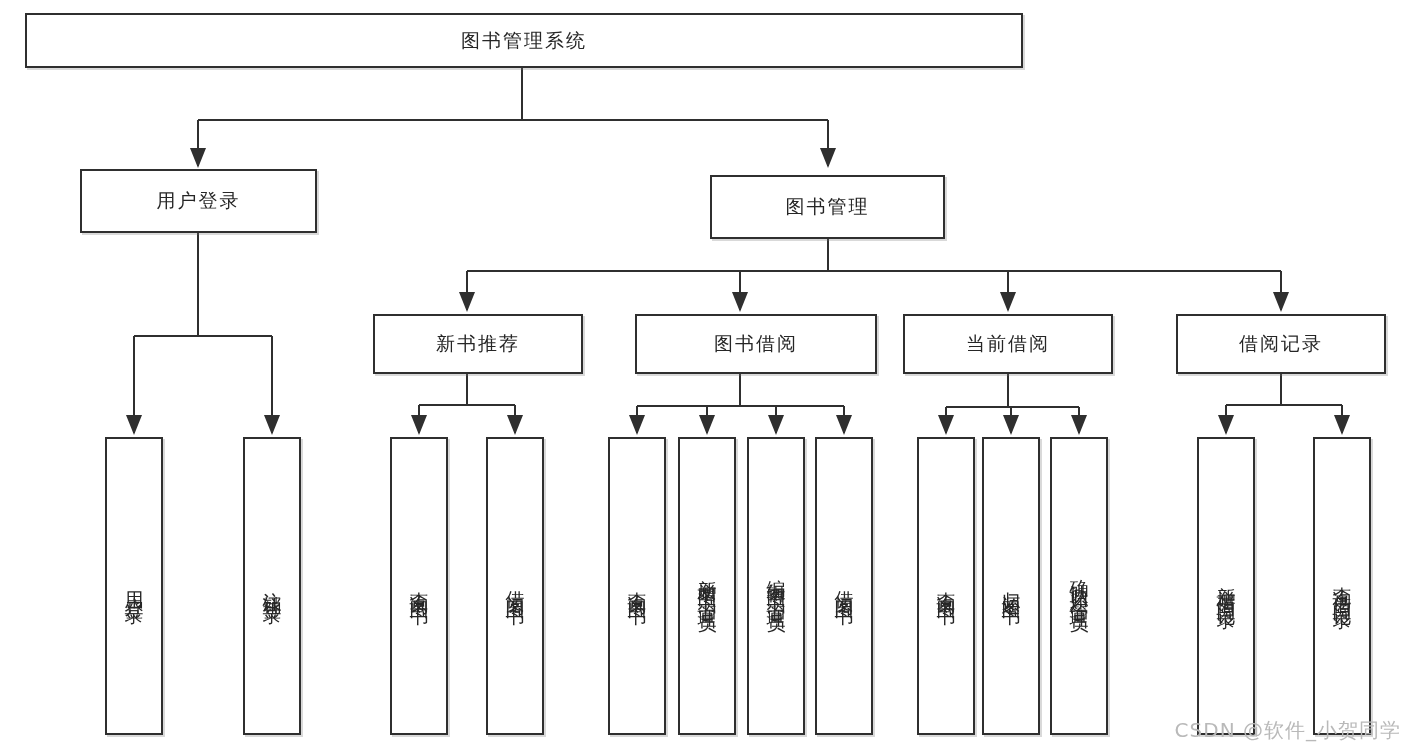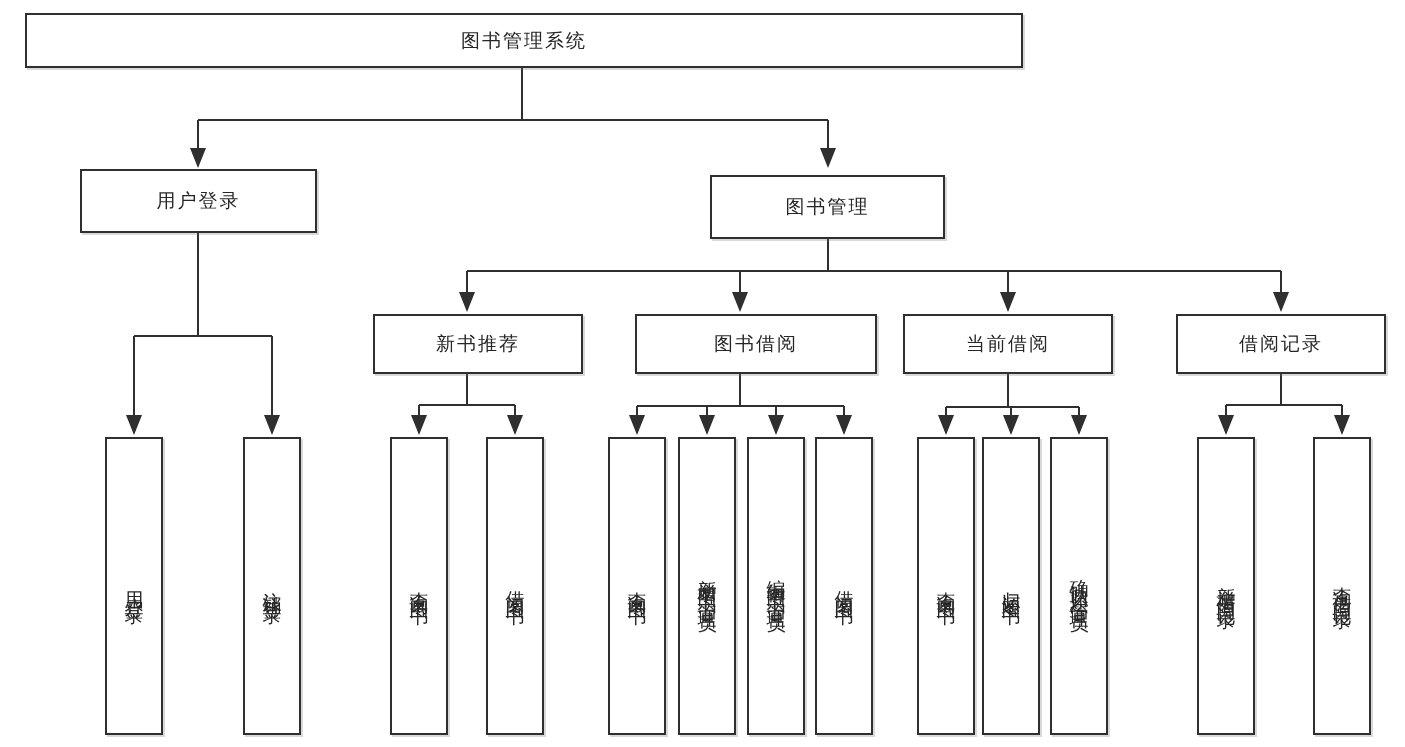--- a/index.html
+++ b/index.html
@@ -178,14 +178,15 @@
     <span class="vlabel">确认归还（管理员）</span>
   </div>
 
   <div class="node" style="left:1197px; top:437px; width:58px; height:298px;">
     <span class="vlabel">新增借阅记录</span>
   </div>
   <div class="node" style="left:1313px; top:437px; width:58px; height:298px;">
     <span class="vlabel">查询借阅记录</span>
   </div>
 
+  <div class="watermark">CSDN @软件_小贺同学</div>
 
 </div>
 
 </body></html>

